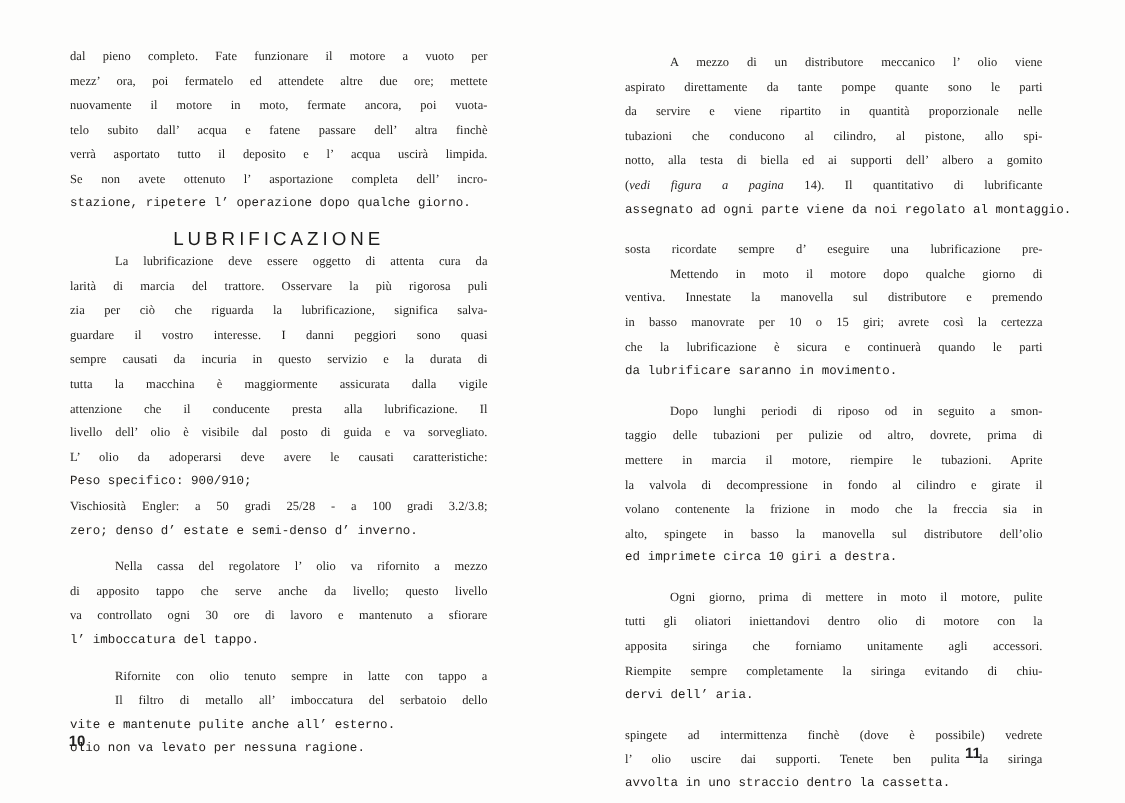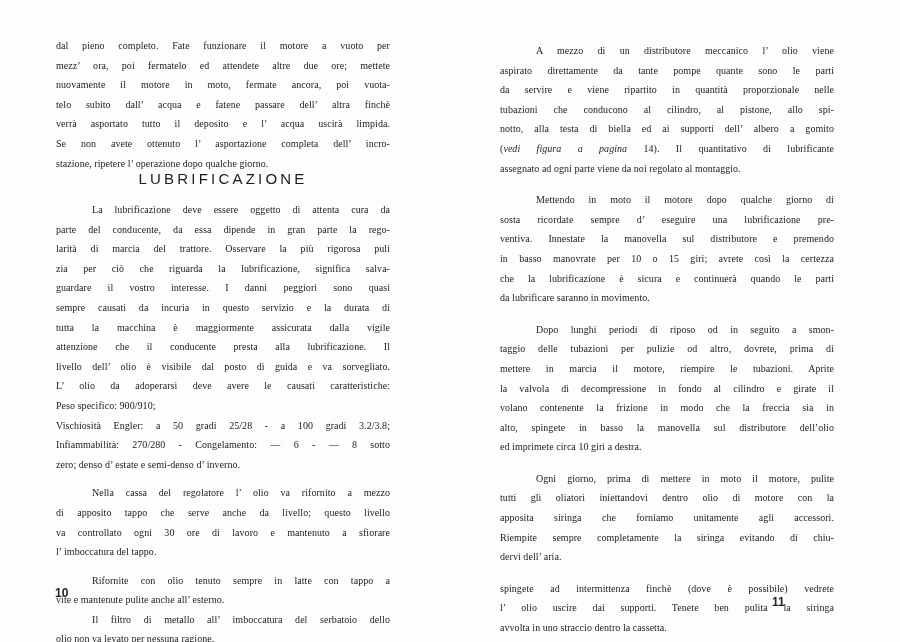--- a/index.html
+++ b/index.html
@@ -33,28 +33,29 @@
     .line {
       display: block;
       white-space: nowrap;
       text-align: justify;
       text-align-last: justify;
       height: 19.6px;
       overflow: visible;
     }
     .line.last {
       text-align-last: left;
+      font-family: Liberation Mono, monospace;
     }
     .line.indent { padding-left: 36px; }
     .para-gap { height: 9px; }
     .heading {
       position: absolute;
       left: 56px;
       width: 334px;
-      top: 170px;
+      top: 183px;
       text-align: center;
       font-family: "Liberation Sans", "DejaVu Sans", sans-serif;
       font-size: 15px;
       font-weight: 400;
       letter-spacing: 3.2px;
       color: #1c1c1c;
     }
     .page-number {
       position: absolute;
       font-family: "Liberation Sans", "DejaVu Sans", sans-serif;
@@ -77,60 +78,58 @@
     <span class="line">telo subito dall’ acqua e fatene passare dell’ altra finchè</span>
     <span class="line">verrà asportato tutto il deposito e l’ acqua uscirà limpida.</span>
     <span class="line">Se non avete ottenuto l’ asportazione completa dell’ incro-</span>
     <span class="line last">stazione, ripetere l’ operazione dopo qualche giorno.</span>
   </div>
 
   <div class="heading">LUBRIFICAZIONE</div>
 
   <div class="textblock" style="top: 200px;">
     <span class="line indent">La lubrificazione deve essere oggetto di attenta cura da</span>
-    <span class="line">parte del conducente, da essa dipende in gran parte la rego-</span>
     <span class="line">larità di marcia del trattore. Osservare la più rigorosa puli</span>
     <span class="line">zia per ciò che riguarda la lubrificazione, significa salva-</span>
     <span class="line">guardare il vostro interesse. I danni peggiori sono quasi</span>
     <span class="line">sempre causati da incuria in questo servizio e la durata di</span>
     <span class="line">tutta la macchina è maggiormente assicurata dalla vigile</span>
     <span class="line">attenzione che il conducente presta alla lubrificazione. Il</span>
     <span class="line">livello dell’ olio è visibile dal posto di guida e va sorvegliato.</span>
     <span class="line">L’ olio da adoperarsi deve avere le causati caratteristiche:</span>
     <span class="line last">Peso specifico: 900/910;</span>
     <span class="line">Vischiosità Engler: a 50 gradi 25/28 - a 100 gradi 3.2/3.8;</span>
-    <span class="line">Infiammabilità: 270/280 - Congelamento: — 6 - — 8 sotto</span>
     <span class="line last">zero; denso d’ estate e semi-denso d’ inverno.</span>
     <div class="para-gap"></div>
     <span class="line indent">Nella cassa del regolatore l’ olio va rifornito a mezzo</span>
     <span class="line">di apposito tappo che serve anche da livello; questo livello</span>
     <span class="line">va controllato ogni 30 ore di lavoro e mantenuto a sfiorare</span>
     <span class="line last">l’ imboccatura del tappo.</span>
     <div class="para-gap"></div>
     <span class="line indent">Rifornite con olio tenuto sempre in latte con tappo a</span>
+    <span class="line indent">Il filtro di metallo all’ imboccatura del serbatoio dello</span>
     <span class="line last">vite e mantenute pulite anche all’ esterno.</span>
-    <span class="line indent">Il filtro di metallo all’ imboccatura del serbatoio dello</span>
     <span class="line last">olio non va levato per nessuna ragione.</span>
   </div>
 
   <div class="page-number">10</div>
 </div>
 
 <div class="page page-right">
   <div class="textblock" style="top: 41px;">
     <span class="line indent">A mezzo di un distributore meccanico l’ olio viene</span>
     <span class="line">aspirato direttamente da tante pompe quante sono le parti</span>
     <span class="line">da servire e viene ripartito in quantità proporzionale nelle</span>
     <span class="line">tubazioni che conducono al cilindro, al pistone, allo spi-</span>
     <span class="line">notto, alla testa di biella ed ai supporti dell’ albero a gomito</span>
     <span class="line"><span>(</span><em>vedi figura a pagina</em><span> 14). Il quantitativo di lubrificante</span></span>
     <span class="line last">assegnato ad ogni parte viene da noi regolato al montaggio.</span>
     <div class="para-gap" style="height: 12px;"></div>
+    <span class="line">sosta ricordate sempre d’ eseguire una lubrificazione pre-</span>
     <span class="line indent">Mettendo in moto il motore dopo qualche giorno di</span>
-    <span class="line">sosta ricordate sempre d’ eseguire una lubrificazione pre-</span>
     <span class="line">ventiva. Innestate la manovella sul distributore e premendo</span>
     <span class="line">in basso manovrate per 10 o 15 giri; avrete così la certezza</span>
     <span class="line">che la lubrificazione è sicura e continuerà quando le parti</span>
     <span class="line last">da lubrificare saranno in movimento.</span>
     <div class="para-gap" style="height: 12px;"></div>
     <span class="line indent">Dopo lunghi periodi di riposo od in seguito a smon-</span>
     <span class="line">taggio delle tubazioni per pulizie od altro, dovrete, prima di</span>
     <span class="line">mettere in marcia il motore, riempire le tubazioni. Aprite</span>
     <span class="line">la valvola di decompressione in fondo al cilindro e girate il</span>
     <span class="line">volano contenente la frizione in modo che la freccia sia in</span>

